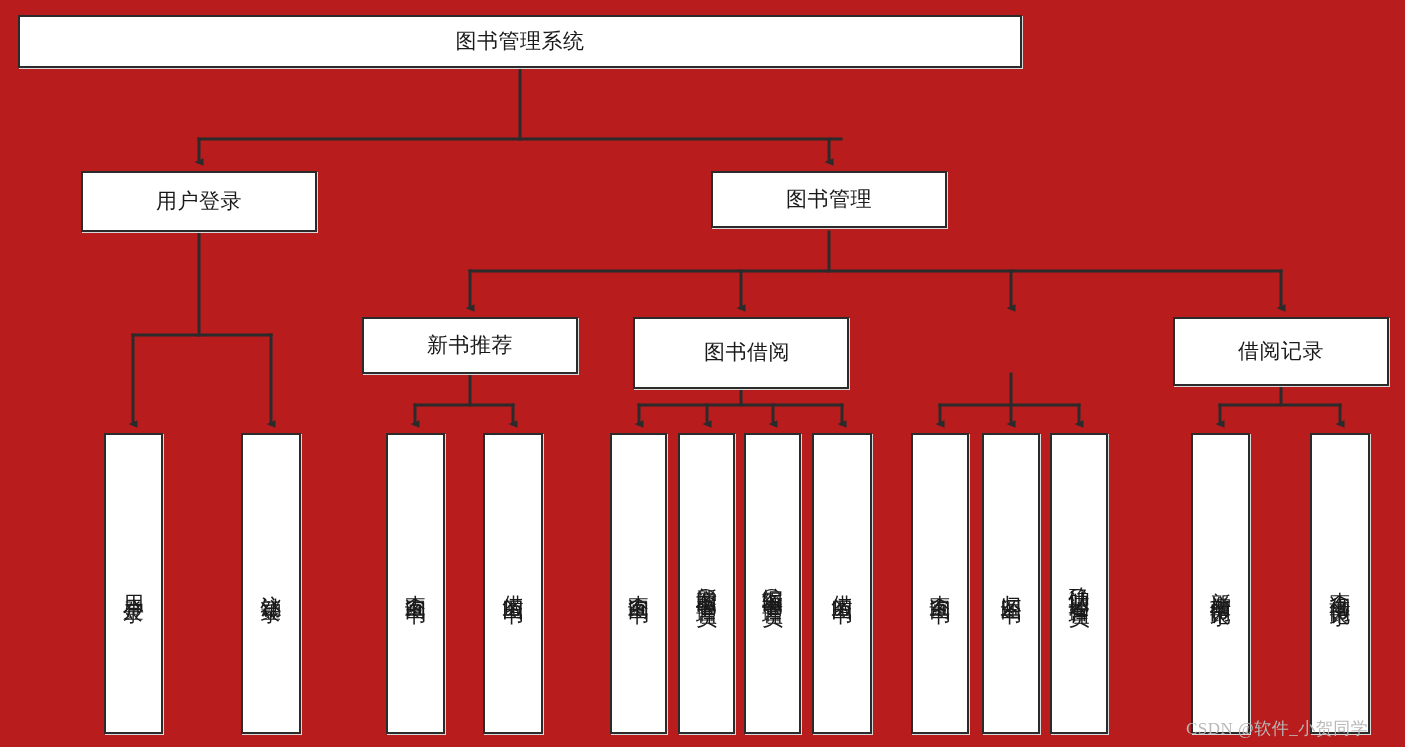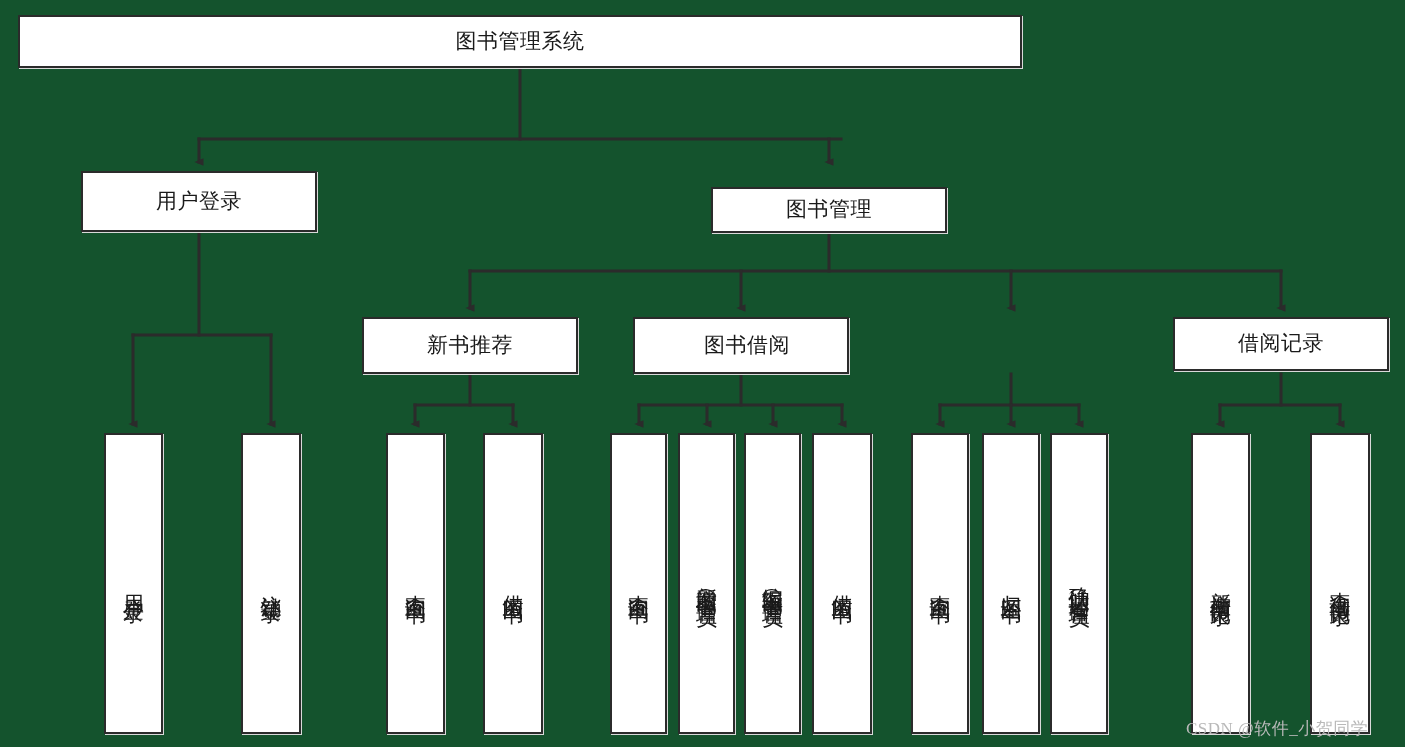--- a/index.html
+++ b/index.html
@@ -4,21 +4,21 @@
 <style>
   html, body {
     margin: 0;
     padding: 0;
     background: #ffffff;
   }
   #canvas {
     position: relative;
     width: 1405px;
     height: 747px;
-    background: #14532d;
+    background: #b91c1c;
     font-family: "DejaVu Sans", "Liberation Sans", sans-serif;
     overflow: hidden;
   }
   #edges {
     position: absolute;
     left: 0;
     top: 0;
     width: 1405px;
     height: 747px;
   }
@@ -107,25 +107,25 @@
       <path d="M1281,374 L1281,405"></path>
       <path d="M1220,405 L1340,405"></path>
       <path d="M1220,405 L1220,424" marker-end="url(#arrow)"></path>
       <path d="M1340,405 L1340,424" marker-end="url(#arrow)"></path>
     </g>
   </svg>
 
   <div class="node horizontal" style="left: 18px; top: 15px; width: 1004px; height: 53px;">图书管理系统</div>
 
   <div class="node horizontal" style="left: 81px; top: 171px; width: 236px; height: 61px;">用户登录</div>
-  <div class="node horizontal" style="left: 711px; top: 171px; width: 236px; height: 46px; margin-top: 16px;">图书管理</div>
+  <div class="node horizontal" style="left: 711px; top: 171px; width: 236px; height: 57px;">图书管理</div>
 
   <div class="node horizontal" style="left: 362px; top: 317px; width: 216px; height: 57px; font-family: Liberation Serif, serif;">新书推荐</div>
-  <div class="node horizontal" style="left: 633px; top: 317px; width: 216px; height: 57px; padding-left: 12px;">图书借阅</div>
-  <div class="node horizontal" style="left: 1173px; top: 317px; width: 216px; height: 54px;">借阅记录</div>
+  <div class="node horizontal" style="left: 633px; top: 317px; width: 216px; height: 72px; padding-left: 12px;">图书借阅</div>
+  <div class="node horizontal" style="left: 1173px; top: 317px; width: 216px; height: 69px;">借阅记录</div>
 
   <div class="node vertical" style="left: 104px; top: 433px; width: 59px; height: 301px;">用户登录</div>
   <div class="node vertical" style="left: 241px; top: 433px; width: 60px; height: 301px;">注销登录</div>
   <div class="node vertical" style="left: 386px; top: 433px; width: 59px; height: 301px;">查询图书</div>
   <div class="node vertical" style="left: 483px; top: 433px; width: 60px; height: 301px;">借阅图书</div>
   <div class="node vertical" style="left: 610px; top: 433px; width: 57px; height: 301px;">查询图书</div>
   <div class="node vertical" style="left: 678px; top: 433px; width: 57px; height: 301px;">新增图书（管理员）</div>
   <div class="node vertical" style="left: 744px; top: 433px; width: 57px; height: 301px;">编辑图书（管理员）</div>
   <div class="node vertical" style="left: 812px; top: 433px; width: 60px; height: 301px;">借阅图书</div>
   <div class="node vertical" style="left: 911px; top: 433px; width: 58px; height: 301px;">查询图书</div>

